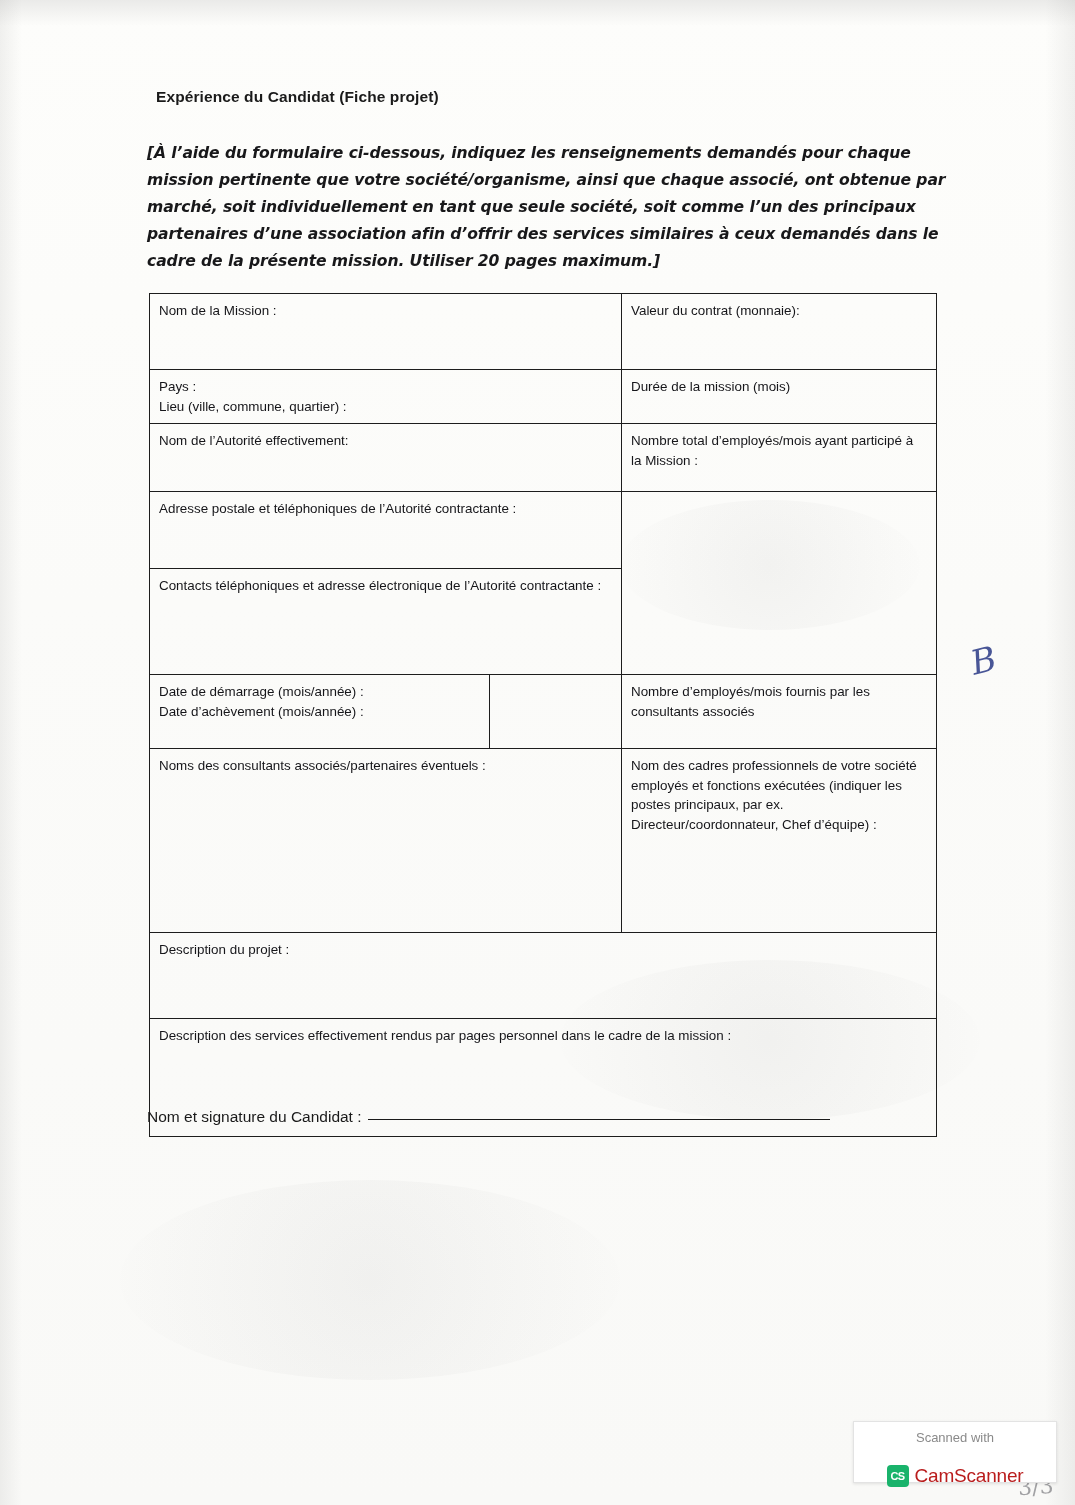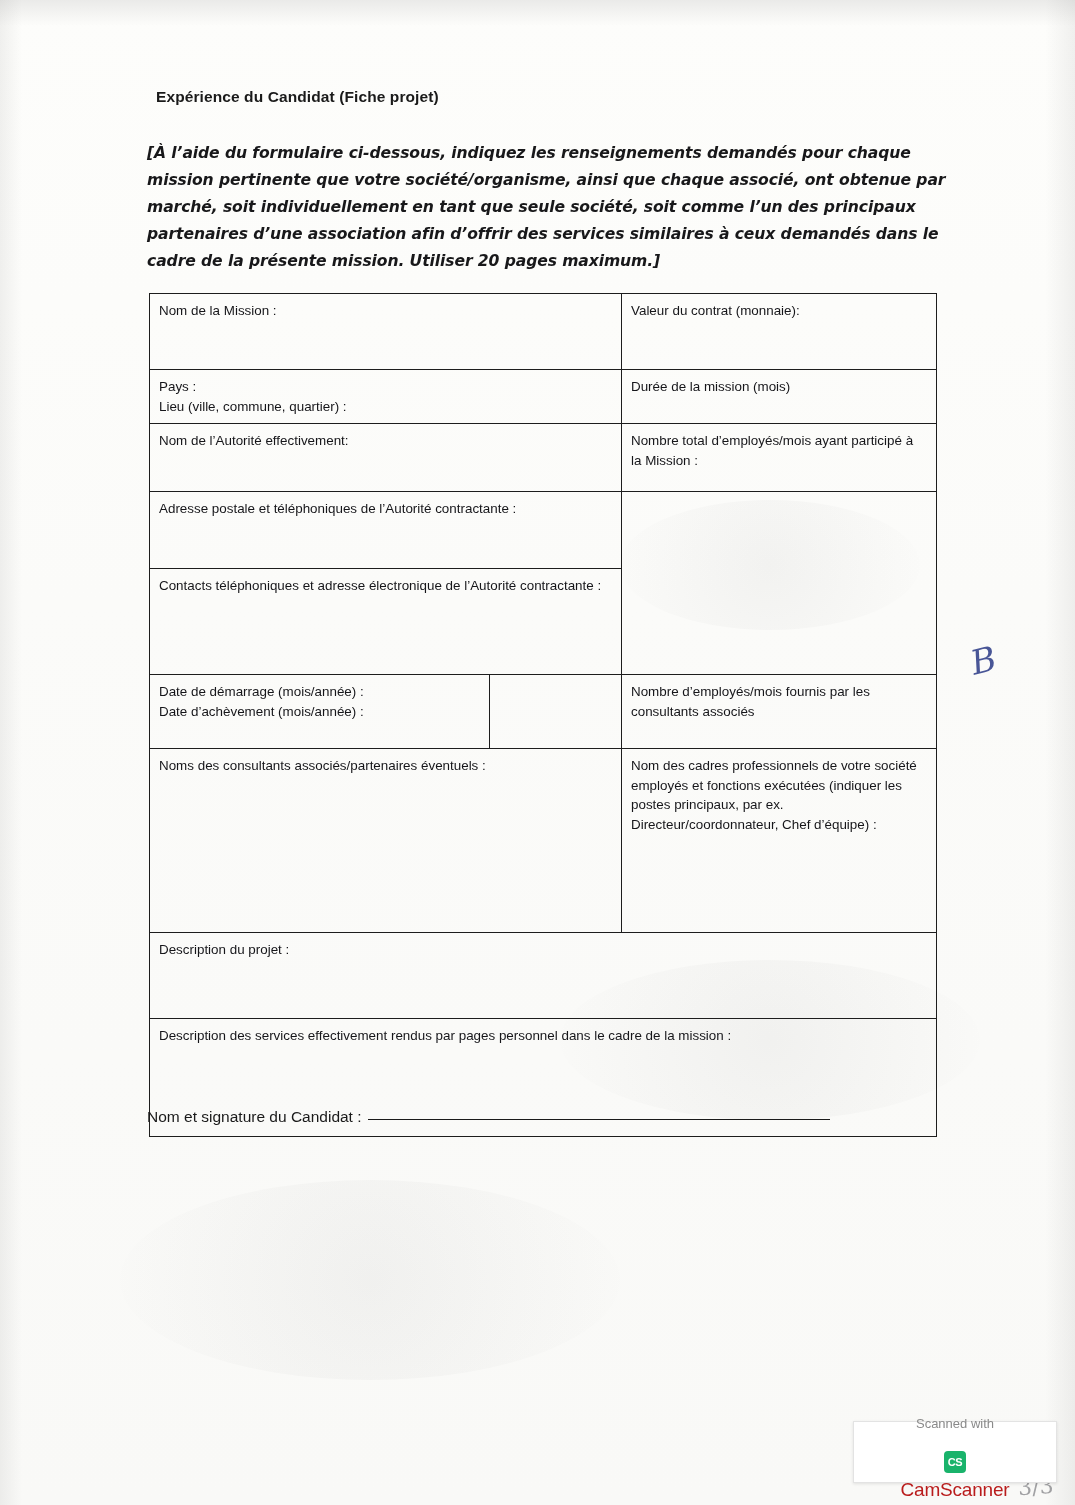--- a/index.html
+++ b/index.html
@@ -154,21 +154,20 @@
   .cs-top {
     font-size: 13px;
     color: #8a8a8a;
     line-height: 16px;
   }
   .cs-bottom {
     display: flex;
     align-items: center;
     gap: 6px;
     margin-top: 19px;
-    flex-direction: column;
   }
   .cs-badge {
     width: 22px;
     height: 22px;
     border-radius: 4px;
     background: #19b36b;
     color: #fff;
     font-size: 11px;
     font-weight: bold;
     display: flex;

